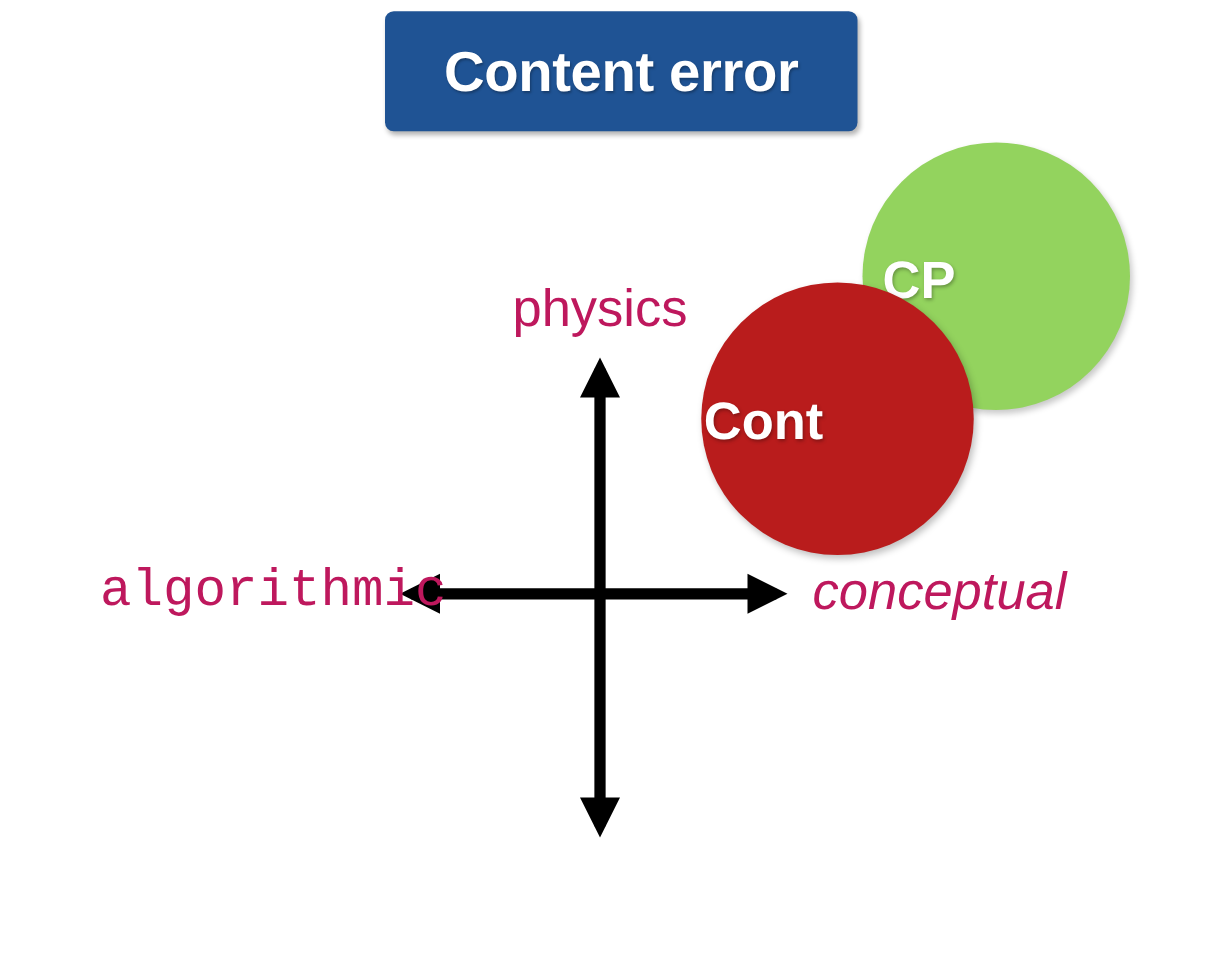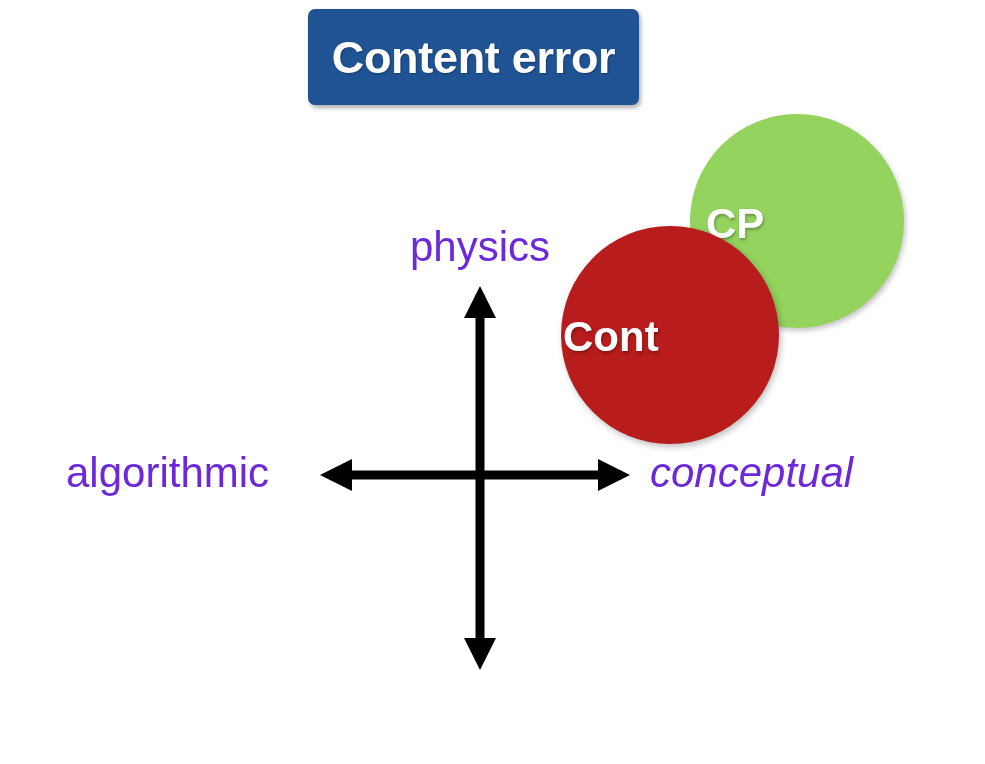--- a/index.html
+++ b/index.html
@@ -18,21 +18,21 @@
     height: 764px;
     background: #ffffff;
     overflow: hidden;
   }
 
   
   .title-banner {
     position: absolute;
     left: 308px;
     top: 9px;
-    width: 331px;
+    width: 378px;
     height: 96px;
     background: #1f5394;
     border-radius: 7px;
     box-shadow: 2px 3px 4px rgba(0,0,0,0.30);
     display: flex;
     align-items: center;
     justify-content: center;
   }
   .title-banner-text {
     color: #ffffff;
@@ -50,43 +50,44 @@
     left: 0;
     top: 0;
     width: 985px;
     height: 764px;
     pointer-events: none;
   }
 
   
   .axis-label {
     position: absolute;
-    color: #6d28d9;
+    color: #be185d;
     font-size: 42px;
     font-weight: normal;
     line-height: 1;
     white-space: nowrap;
   }
   .axis-label-top {
     left: 0;
     top: 226px;
     width: 960px;
     text-align: center;
     transform: translateX(0px);
   }
   .axis-label-top-inner { position: relative; left: 0px; }
   .axis-label-bottom {
     left: 0;
     top: 679px;
     width: 960px;
     text-align: center;
   }
   .axis-label-left {
-    left: 66px;
+    left: 80px;
     top: 452px;
+    font-family: Liberation Mono, monospace;
   }
   .axis-label-right {
     left: 650px;
     top: 452px;
     font-style: italic;
   }
 
   
   .bubble {
     position: absolute;

